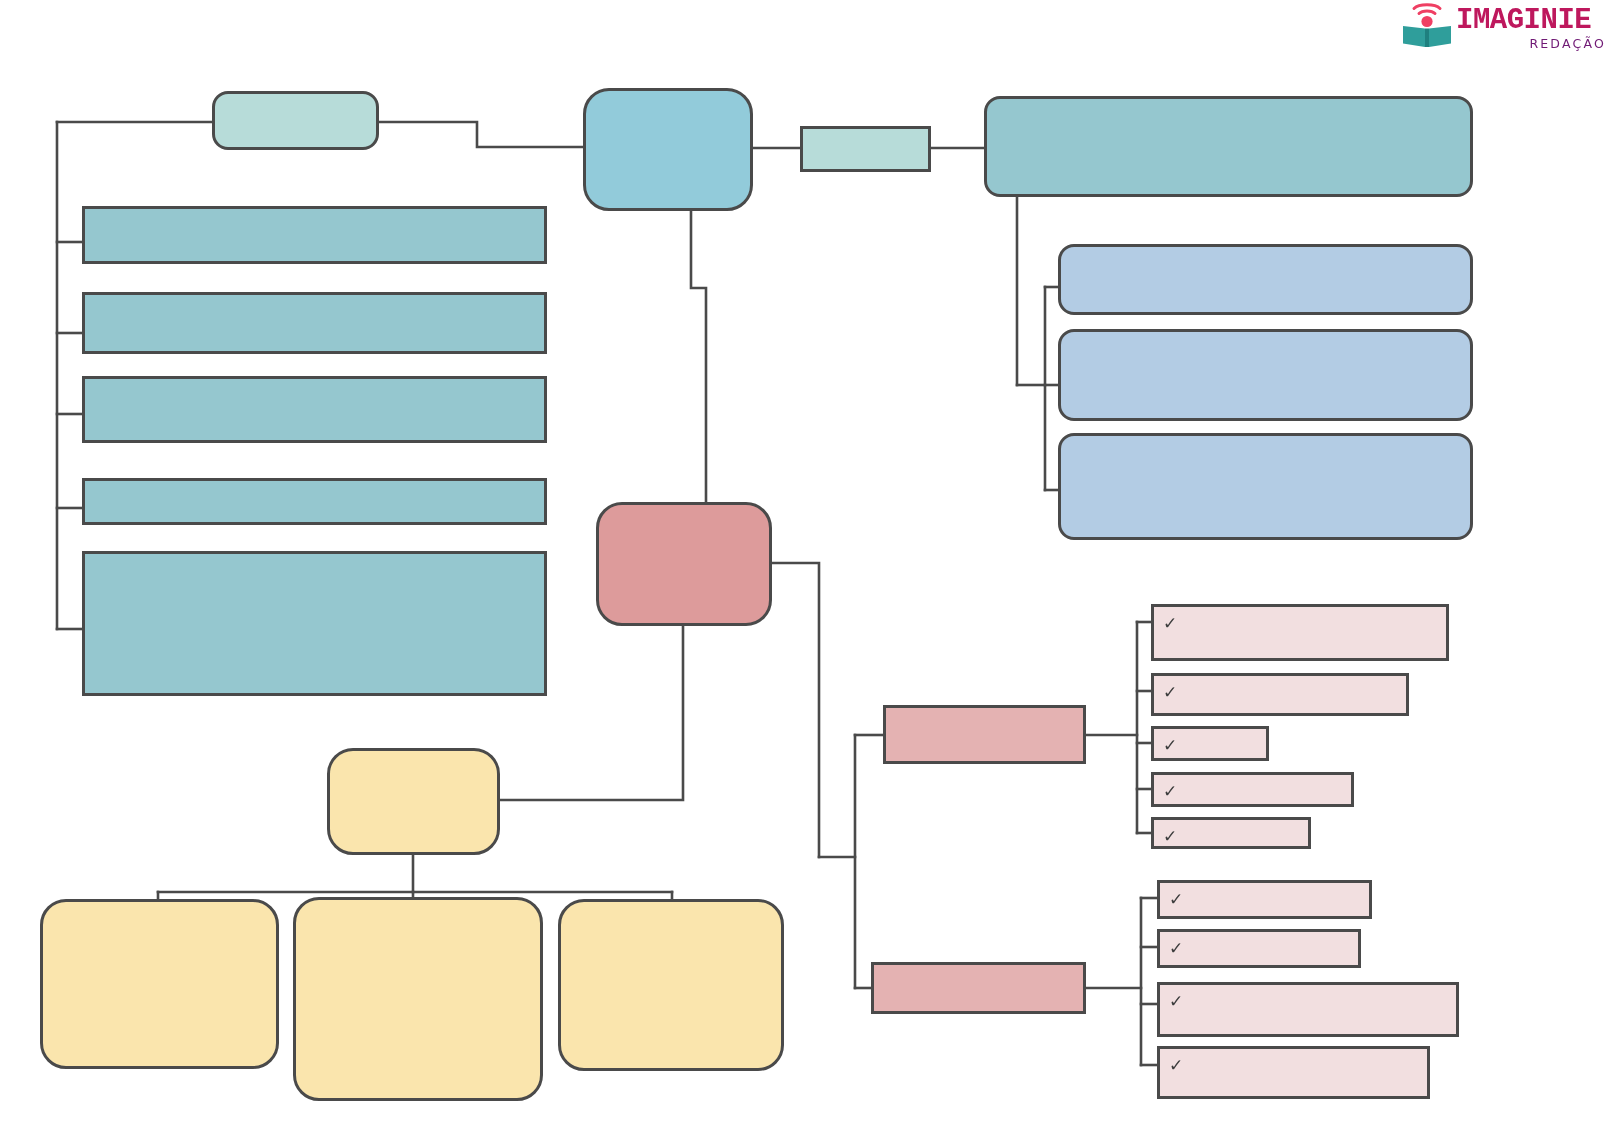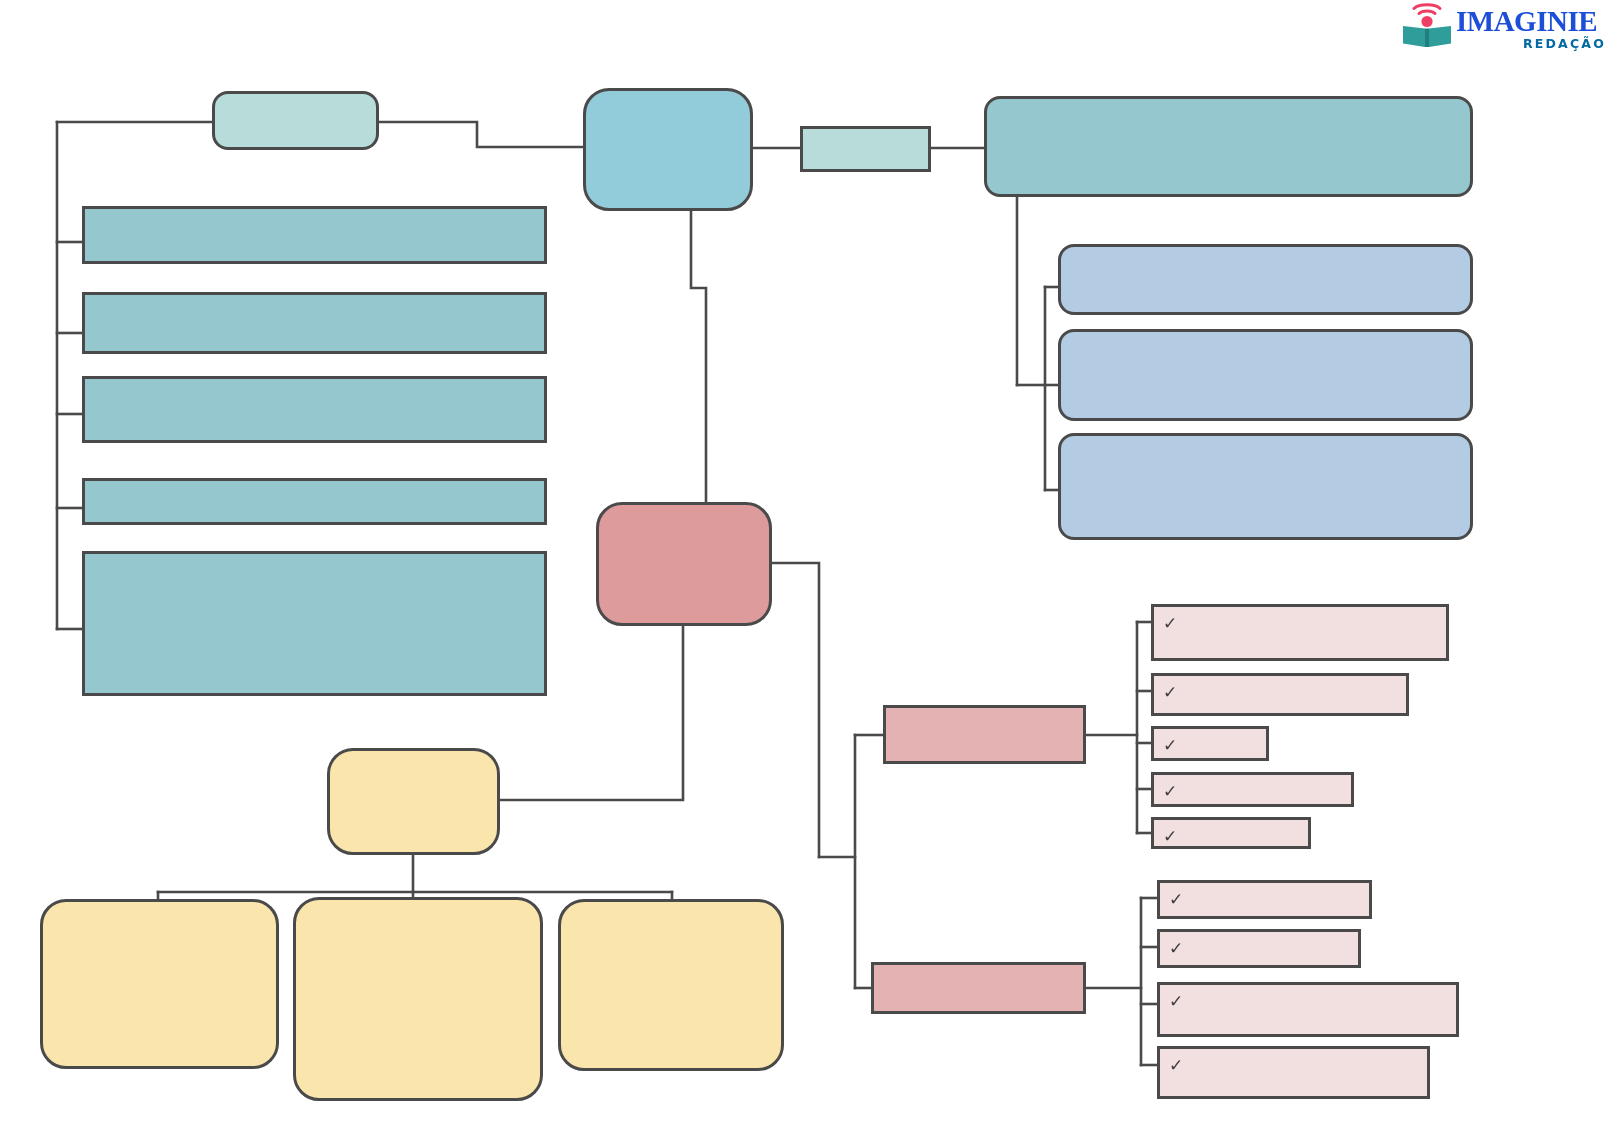--- a/index.html
+++ b/index.html
@@ -61,34 +61,34 @@
     height: 48px;
   }
   #logo .wordmark {
     position: absolute;
     left: 62px;
     top: 4px;
     width: 150px;
     height: 44px;
   }
   .brand-main {
-    font-family: Liberation Serif, serif;
+    font-family: Liberation Mono, monospace;
     font-weight: bold;
     font-size: 29px;
     letter-spacing: -0.5px;
-    color: #1d4ed8;
+    color: #be185d;
     line-height: 30px;
     white-space: nowrap;
   }
   .brand-sub {
     font-family: "DejaVu Sans", sans-serif;
-    font-weight: bold;
+    font-weight: normal;
     font-size: 12.5px;
     letter-spacing: 2.2px;
-    color: #0369a1;
+    color: #701a75;
     line-height: 13px;
     text-align: right;
     white-space: nowrap;
     margin-top: 1px;
   }
 </style>
 </head>
 <body>
 
 <div id="canvas">

